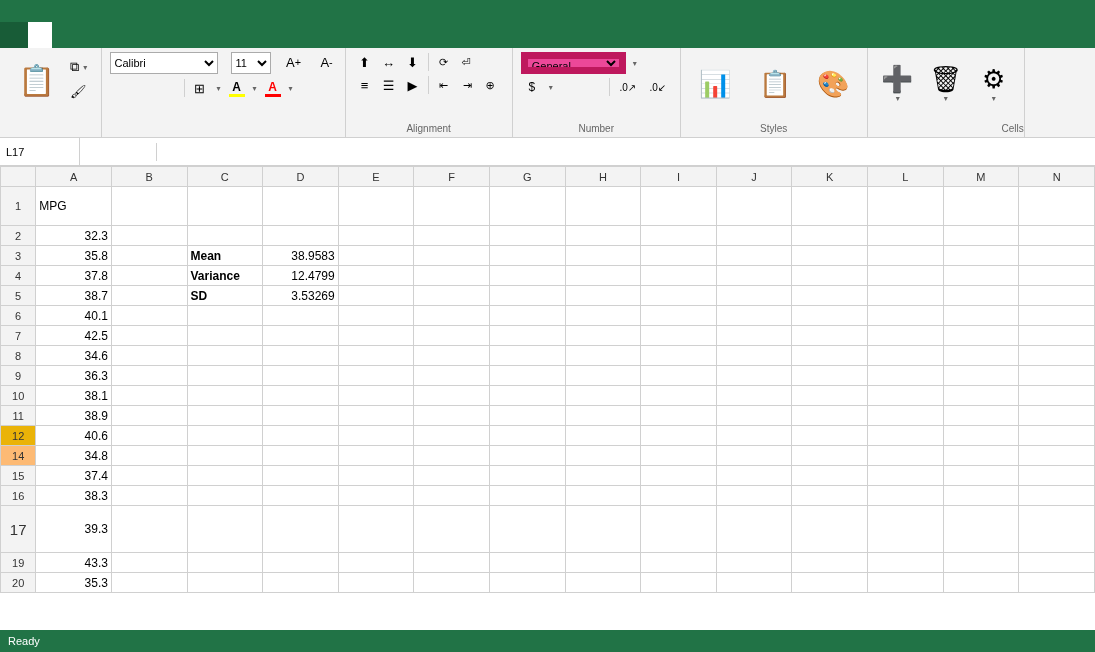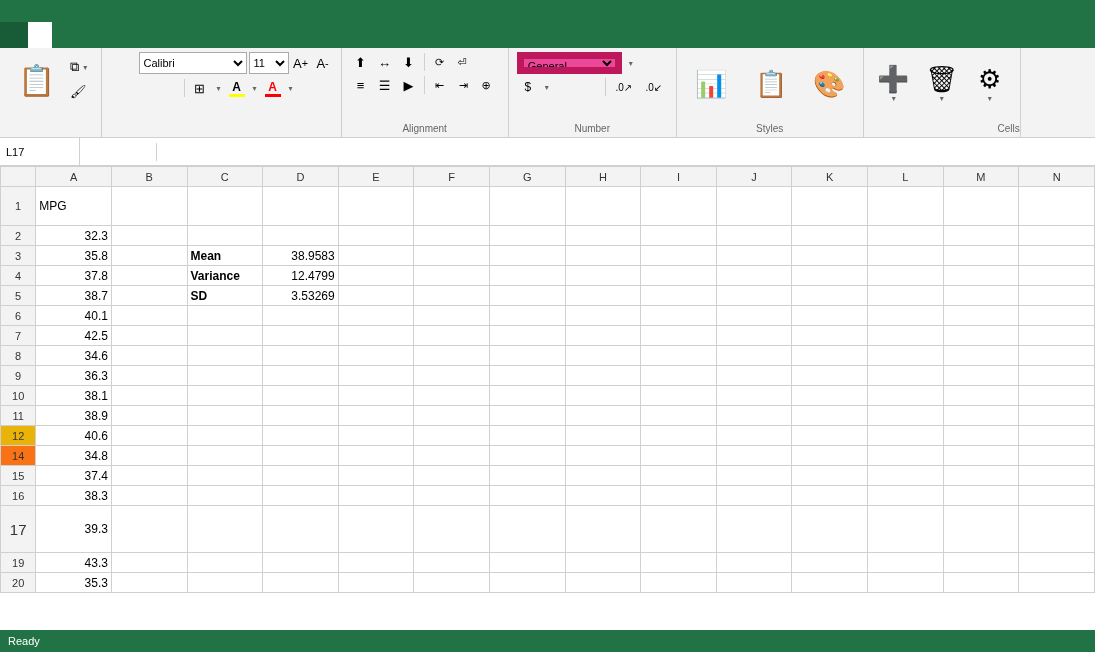--- a/index.html
+++ b/index.html
@@ -46,21 +46,21 @@
           <span style="font-size:13px;">🖌</span>
           <span style="font-size:11px;"></span>
         </div>
       </div>
     </div>
     <div style="font-size:10px; color:#666; position:absolute; bottom:3px; left:0; right:0; text-align:center;"></div>
   </div>
 
   <div style="display:flex; flex-direction:column; border-right:1px solid #d0d0d0; padding:4px 8px 16px 8px; position:relative; gap:3px;">
 
-    <div style="display:flex; align-items:center; gap:2px;margin-left:29px;">
+    <div style="display:flex; align-items:flex-start; gap:13px;">
       <select style="height:22px; border:1px solid #ababab; font-size:11px; width:108px; background:white;">
         <option>Calibri</option>
       </select>
       <select style="height:22px; border:1px solid #ababab; font-size:11px; width:40px; background:white;">
         <option>11</option>
       </select>
       <div style="width:20px; height:20px; display:flex; align-items:center; justify-content:center; cursor:pointer; border:1px solid transparent; border-radius:2px; font-size:13px;">A<sup>+</sup></div>
       <div style="width:20px; height:20px; display:flex; align-items:center; justify-content:center; cursor:pointer; border:1px solid transparent; border-radius:2px; font-size:13px;">A<sup>-</sup></div>
     </div>
 
@@ -432,21 +432,21 @@
           <td style="border: 1px solid rgb(208, 208, 208); height: 20px; padding: 0px 3px; font-size: 12px; white-space: nowrap; overflow: hidden; cursor: cell;"></td>
           <td style="border: 1px solid rgb(208, 208, 208); height: 20px; padding: 0px 3px; font-size: 12px; white-space: nowrap; overflow: hidden; cursor: cell;"></td>
           <td style="border: 1px solid rgb(208, 208, 208); height: 20px; padding: 0px 3px; font-size: 12px; white-space: nowrap; overflow: hidden; cursor: cell;"></td>
           <td style="border: 1px solid rgb(208, 208, 208); height: 20px; padding: 0px 3px; font-size: 12px; white-space: nowrap; overflow: hidden; cursor: cell;"></td>
           <td style="border: 1px solid rgb(208, 208, 208); height: 20px; padding: 0px 3px; font-size: 12px; white-space: nowrap; overflow: hidden; cursor: cell;"></td>
           <td style="border: 1px solid rgb(208, 208, 208); height: 20px; padding: 0px 3px; font-size: 12px; white-space: nowrap; overflow: hidden; cursor: cell;"></td>
           <td style="border: 1px solid rgb(208, 208, 208); height: 20px; padding: 0px 3px; font-size: 12px; white-space: nowrap; overflow: hidden; cursor: cell;"></td>
           <td style="border: 1px solid rgb(208, 208, 208); height: 20px; padding: 0px 3px; font-size: 12px; white-space: nowrap; overflow: hidden; cursor: cell;"></td>
         </tr>
         <tr>
-          <td style="background: #f97316; border: 1px solid rgb(208, 208, 208); text-align: center; font-size: 11px; color: rgb(51, 51, 51); height: 20px; cursor: pointer; margin-left: 22px;">14</td>
+          <td style="background: #fdba74; border: 1px solid rgb(208, 208, 208); text-align: center; font-size: 11px; color: rgb(51, 51, 51); height: 20px; cursor: pointer; margin-left: 22px;">14</td>
           <td style="border: 1px solid rgb(208, 208, 208); height: 20px; padding: 0px 3px; font-size: 12px; white-space: nowrap; overflow: hidden; cursor: cell; text-align: right;">34.8</td>
           <td style="border: 1px solid rgb(208, 208, 208); height: 20px; padding: 0px 3px; font-size: 12px; white-space: nowrap; overflow: hidden; cursor: cell;"></td>
           <td style="border: 1px solid rgb(208, 208, 208); height: 20px; padding: 0px 3px; font-size: 12px; white-space: nowrap; overflow: hidden; cursor: cell;"></td>
           <td style="border: 1px solid rgb(208, 208, 208); height: 20px; padding: 0px 3px; font-size: 12px; white-space: nowrap; overflow: hidden; cursor: cell;"></td>
           <td style="border: 1px solid rgb(208, 208, 208); height: 20px; padding: 0px 3px; font-size: 12px; white-space: nowrap; overflow: hidden; cursor: cell;"></td>
           <td style="border: 1px solid rgb(208, 208, 208); height: 20px; padding: 0px 3px; font-size: 12px; white-space: nowrap; overflow: hidden; cursor: cell;"></td>
           <td style="border: 1px solid rgb(208, 208, 208); height: 20px; padding: 0px 3px; font-size: 12px; white-space: nowrap; overflow: hidden; cursor: cell;"></td>
           <td style="border: 1px solid rgb(208, 208, 208); height: 20px; padding: 0px 3px; font-size: 12px; white-space: nowrap; overflow: hidden; cursor: cell;"></td>
           <td style="border: 1px solid rgb(208, 208, 208); height: 20px; padding: 0px 3px; font-size: 12px; white-space: nowrap; overflow: hidden; cursor: cell;"></td>
           <td style="border: 1px solid rgb(208, 208, 208); height: 20px; padding: 0px 3px; font-size: 12px; white-space: nowrap; overflow: hidden; cursor: cell;"></td>

